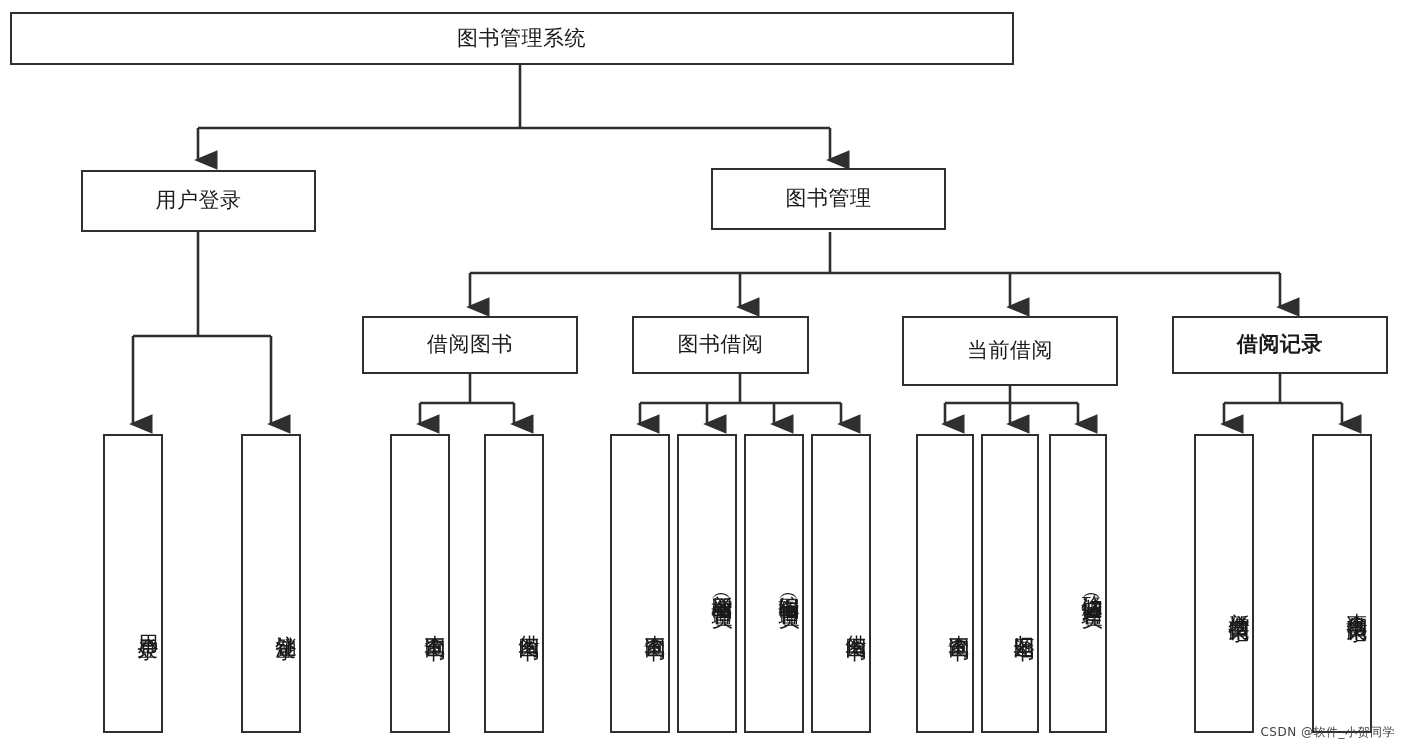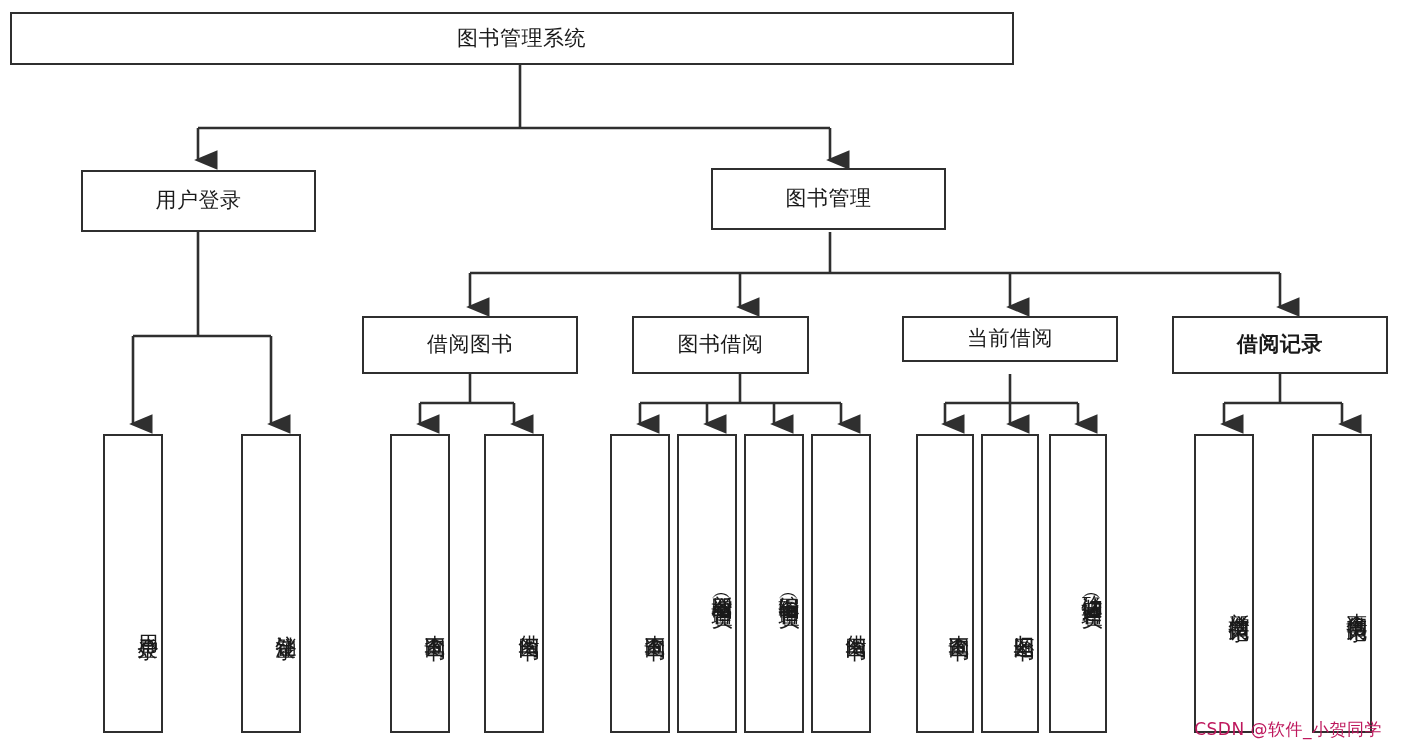--- a/index.html
+++ b/index.html
@@ -54,24 +54,24 @@
     padding-top: 76px;
   }
   .node-v.pad-top-md {
     padding-top: 36px;
   }
   .node-v.pad-top-xs {
     padding-top: 6px;
   }
   .watermark {
     position: absolute;
-    right: 23px;
+    right: 10px;
     bottom: 6px;
-    font-size: 17px;
-    color: #be185d;
+    font-size: 12px;
+    color: #404040;
     white-space: nowrap;
     letter-spacing: 0.5px;
   }
 </style>
 </head>
 <body>
 
 <div id="diagram-canvas">
 
   <svg id="diagram-svg" viewBox="0 0 1405 747" xmlns="http://www.w3.org/2000/svg">
@@ -134,21 +134,21 @@
   <div class="node node-h" style="left:711px; top:168px; width:235px; height:62px;">
     <span>图书管理</span>
   </div>
 
   <div class="node node-h" style="left:362px; top:316px; width:216px; height:58px;">
     <span>借阅图书</span>
   </div>
   <div class="node node-h" style="left:632px; top:316px; width:177px; height:58px;">
     <span>图书借阅</span>
   </div>
-  <div class="node node-h" style="left:902px; top:316px; width:216px; height:46px;">
+  <div class="node node-h" style="left:902px; top:316px; width:216px; height:70px;">
     <span>当前借阅</span>
   </div>
   <div class="node node-h" style="left:1172px; top:316px; width:216px; height:58px;font-weight:bold;">
     <span>借阅记录</span>
   </div>
 
   <div class="node node-v pad-top-lg" style="left:103px; top:434px; width:60px; height:299px;">
     <span>用户登录</span>
   </div>
   <div class="node node-v pad-top-lg" style="left:241px; top:434px; width:60px; height:299px;">

